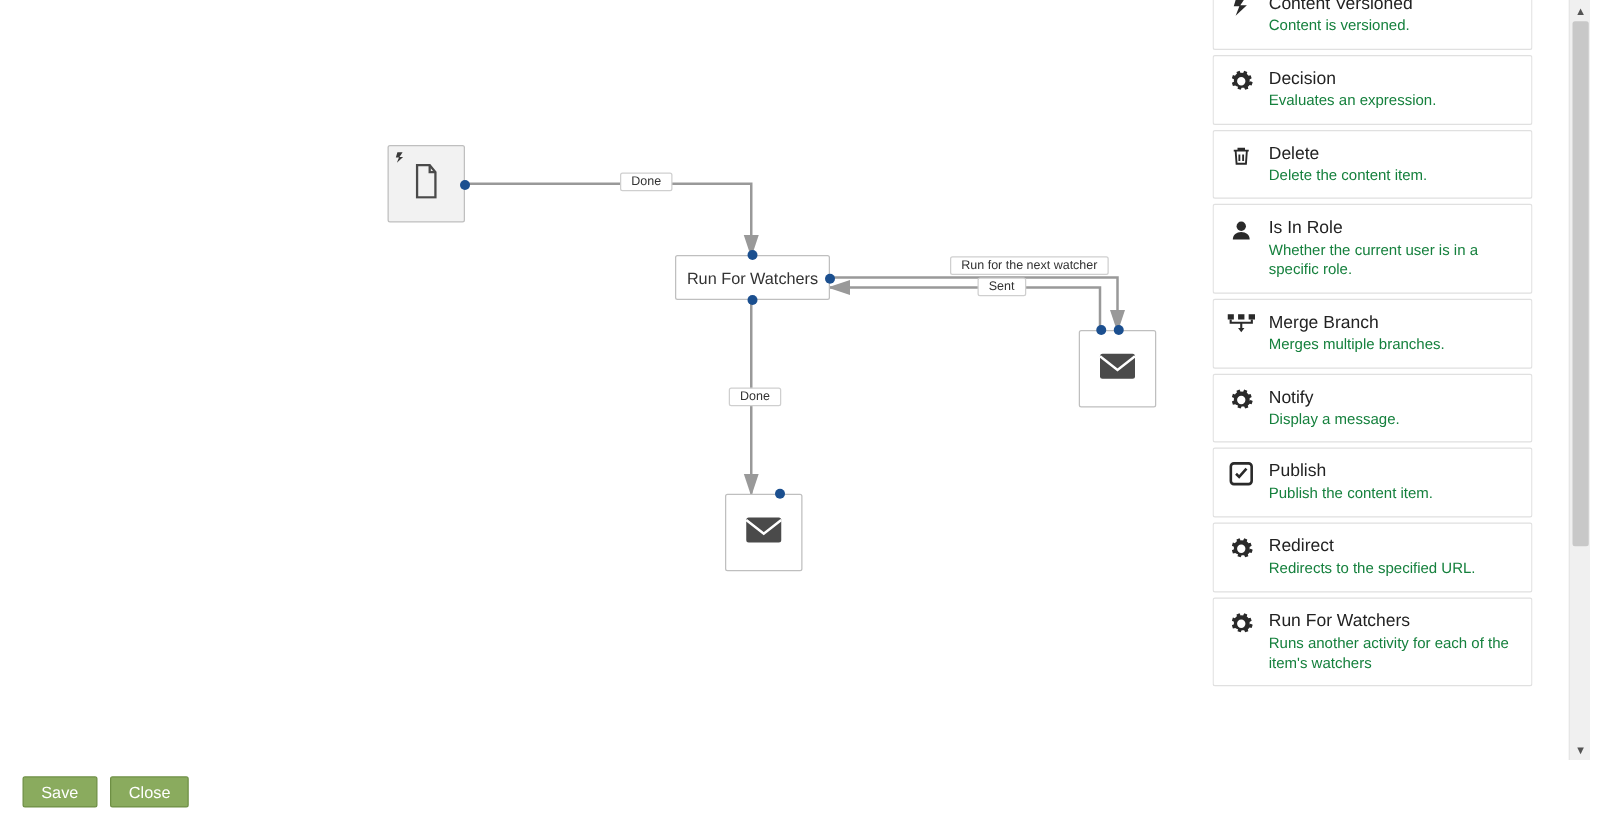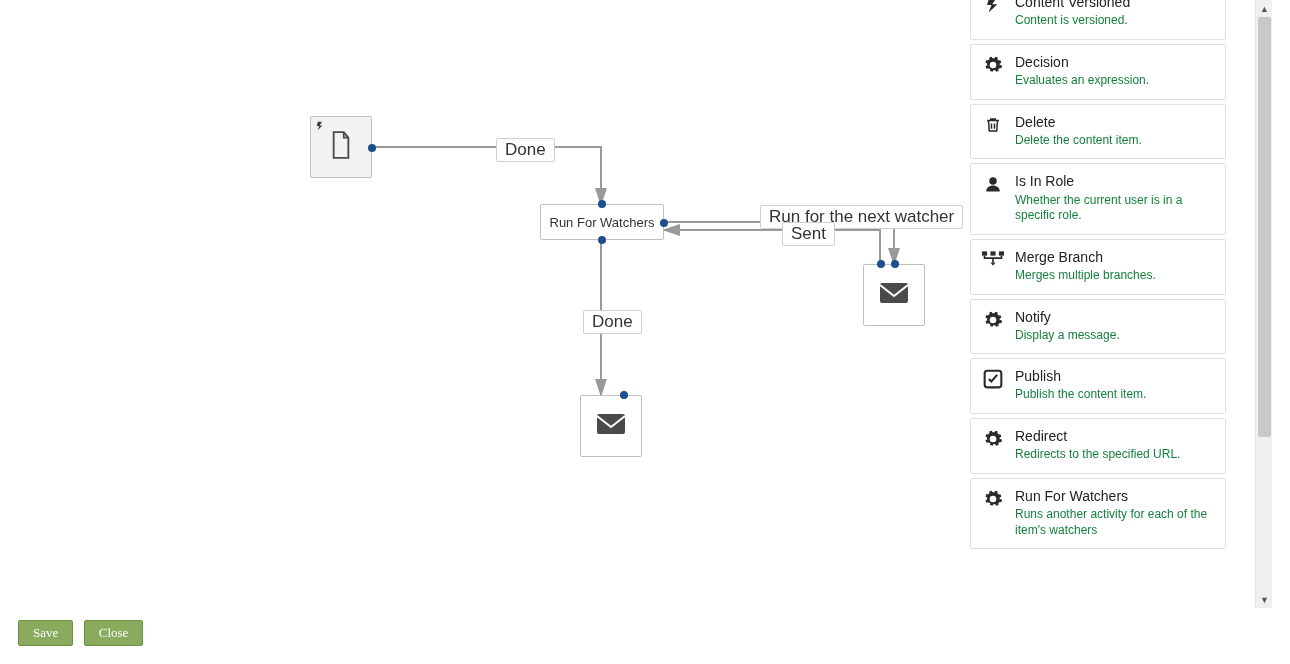--- a/index.html
+++ b/index.html
@@ -52,21 +52,21 @@
     background: #1b4f8f;
     border-radius: 50%;
   }
 
   .edge-label {
     position: absolute;
     background: #fff;
     border: 1px solid #cfcfcf;
     border-radius: 2px;
     padding: 1px 8px;
-    font-size: 17px;
+    font-size: 10px;
     color: #333;
     white-space: nowrap;
   }
 
   
   svg.edges {
     position: absolute; left: 0; top: 0;
     width: 970px; height: 610px;
     pointer-events: none;
   }
@@ -154,21 +154,20 @@
   .btn {
     display: inline-block;
     background: #8aab5e;
     border: 1px solid #6e8f44;
     color: #fff;
     font-size: 13px;
     padding: 4px 14px;
     border-radius: 2px;
     margin-right: 6px;
     cursor: pointer;
-    font-family: Liberation Serif, serif;
   }
 </style>
 </head>
 <body>
 
 <div class="canvas">
 
   <svg class="edges">
     <defs>
       <marker id="arrow" markerWidth="10" markerHeight="10" refX="8" refY="3" orient="auto">

